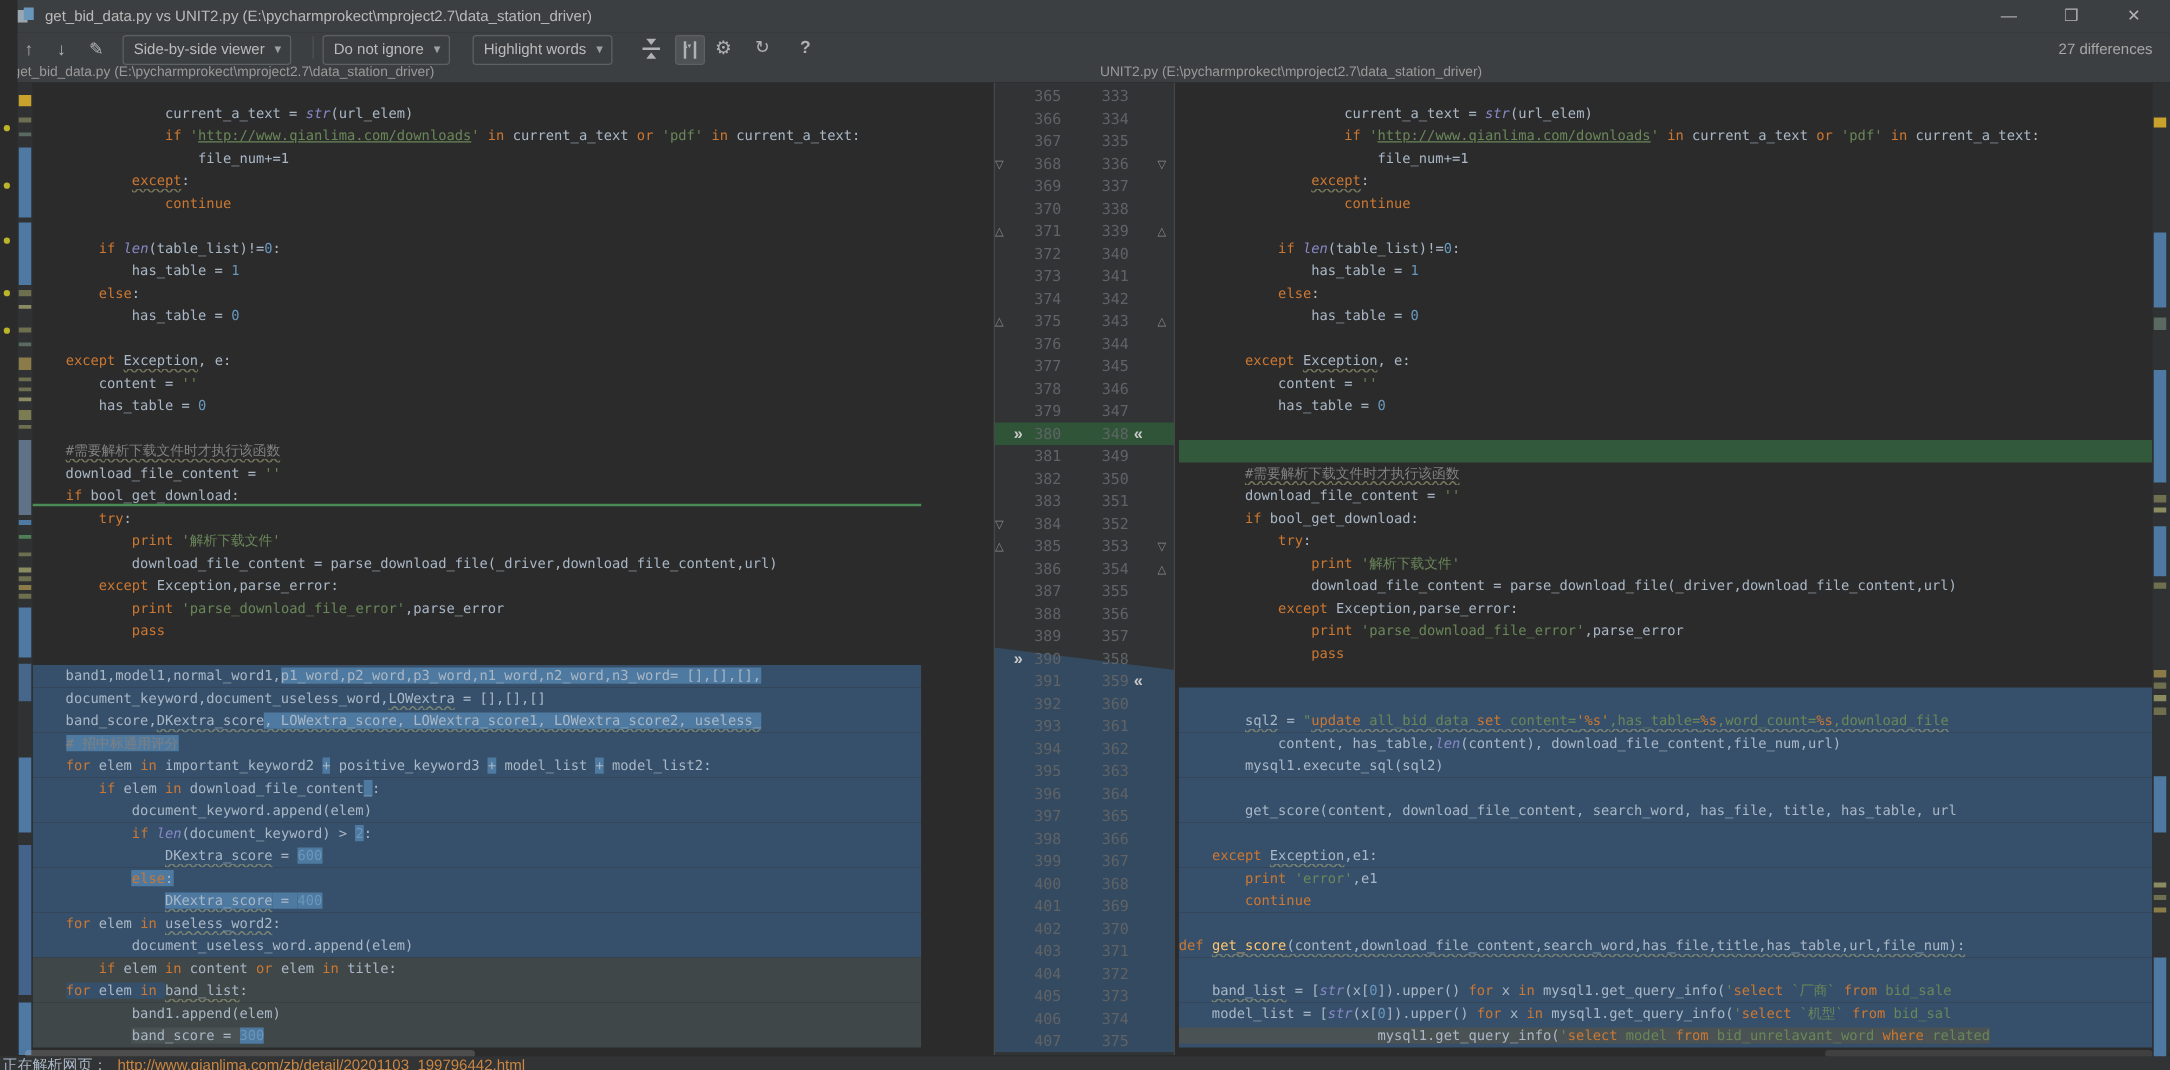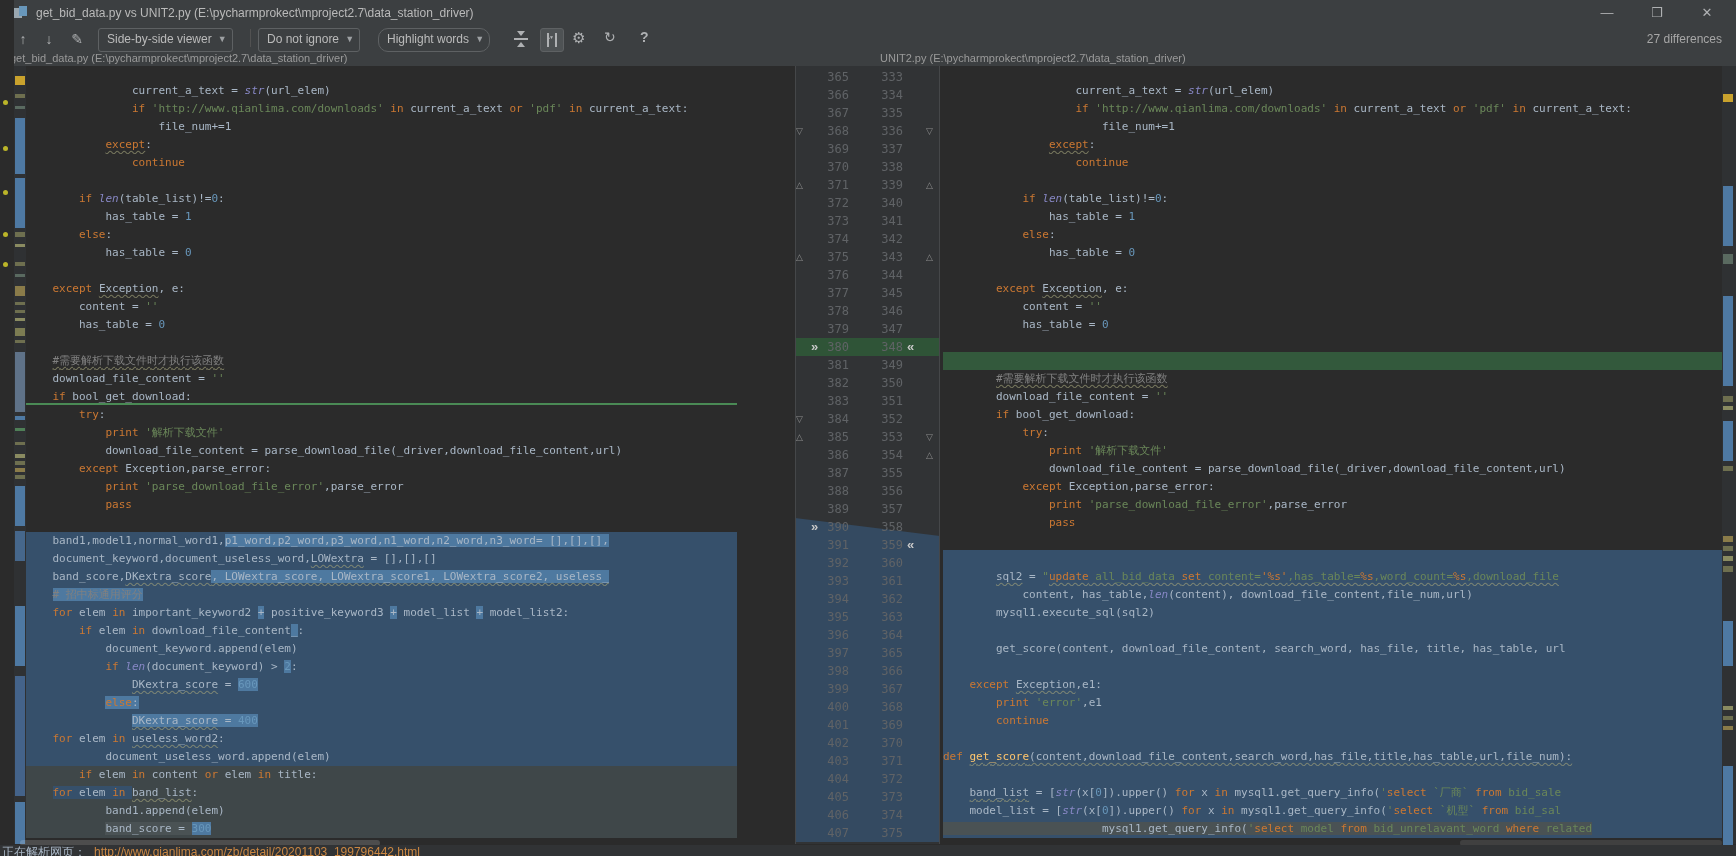--- a/index.html
+++ b/index.html
@@ -50,21 +50,21 @@
         font-family:"DejaVu Sans Mono",monospace;font-size:11px;}
   #left-pane{left:26px;width:711px;}
   #right-pane{left:943px;width:779px;}
   .cl{height:18px;line-height:18px;white-space:pre;overflow:hidden;position:relative;}
   .cl span{position:relative;}
   .bg-blue{background:#36506B;}
   .bg-gray{background:#3F4749;}
   .bg-green{background:#33593C;}
   .d{color:#A9B7C6;} .k{color:#CC7832;} .s{color:#6A8759;} .n{color:#6897BB;}
   .c{color:#808080;} .f{color:#FFC66D;} .b{color:#8888C6;font-style:italic;} .o{color:#CC7832;}
-  .u{color:#6A8759;}
+  .u{color:#6A8759;text-decoration:underline;}
   .w{text-decoration-line:underline;text-decoration-style:wavy;text-decoration-color:rgba(160,160,120,0.65);text-underline-offset:2px;}
   .h1{background:#4E79A0;} .h3{background:#36506B;} .h4{background:#4A5254;margin-top:16px;}
   #left-green-line{left:26px;top:403px;width:711px;height:2px;background:#4A8A55;}
   
   #behind-sliver{left:0;top:0;width:14px;height:856px;background:#2B2B2B;}
   .bdot{position:absolute;left:3px;width:5px;height:5px;border-radius:50%;background:#BBB529;}
   #stripe-left{left:14px;top:66px;width:12px;height:778px;background:#2F3133;}
   #stripe-right{left:1722px;top:66px;width:14px;height:778px;background:#2F3133;}
   .mark{position:absolute;left:1px;width:10px;}
   
@@ -89,21 +89,21 @@
   <div class="abs winbtn" style="left:1690px;">✕</div>
 </div>
 
 <div class="abs" id="toolbar"></div>
 <div class="abs tbtn" style="left:12px;">↑</div>
 <div class="abs tbtn" style="left:38px;">↓</div>
 <div class="abs tbtn" style="left:66px;">✎</div>
 <div class="abs combo" style="left:98px;"><span>Side-by-side viewer</span><span class="arr">▼</span></div>
 <div class="abs tsep" style="left:250px;"></div>
 <div class="abs combo" style="left:258px;"><span>Do not ignore</span><span class="arr">▼</span></div>
-<div class="abs combo" style="left:378px;border-radius:10px;"><span>Highlight words</span><span class="arr">▼</span></div>
+<div class="abs combo" style="left:378px;"><span>Highlight words</span><span class="arr">▼</span></div>
 <div class="abs" id="icon-collapse">
     <span class="tri-d"></span>
     <span class="bar"></span>
     <span class="tri-u"></span>
   </div>
 <div class="abs" id="icon-syncscroll">
     <span class="b1"></span>
     <span class="b2"></span>
     <span class="au" style="letter-spacing: -2px; left: 5px; top: 5px; font-size: 5px;">▲▼</span>
   </div>

